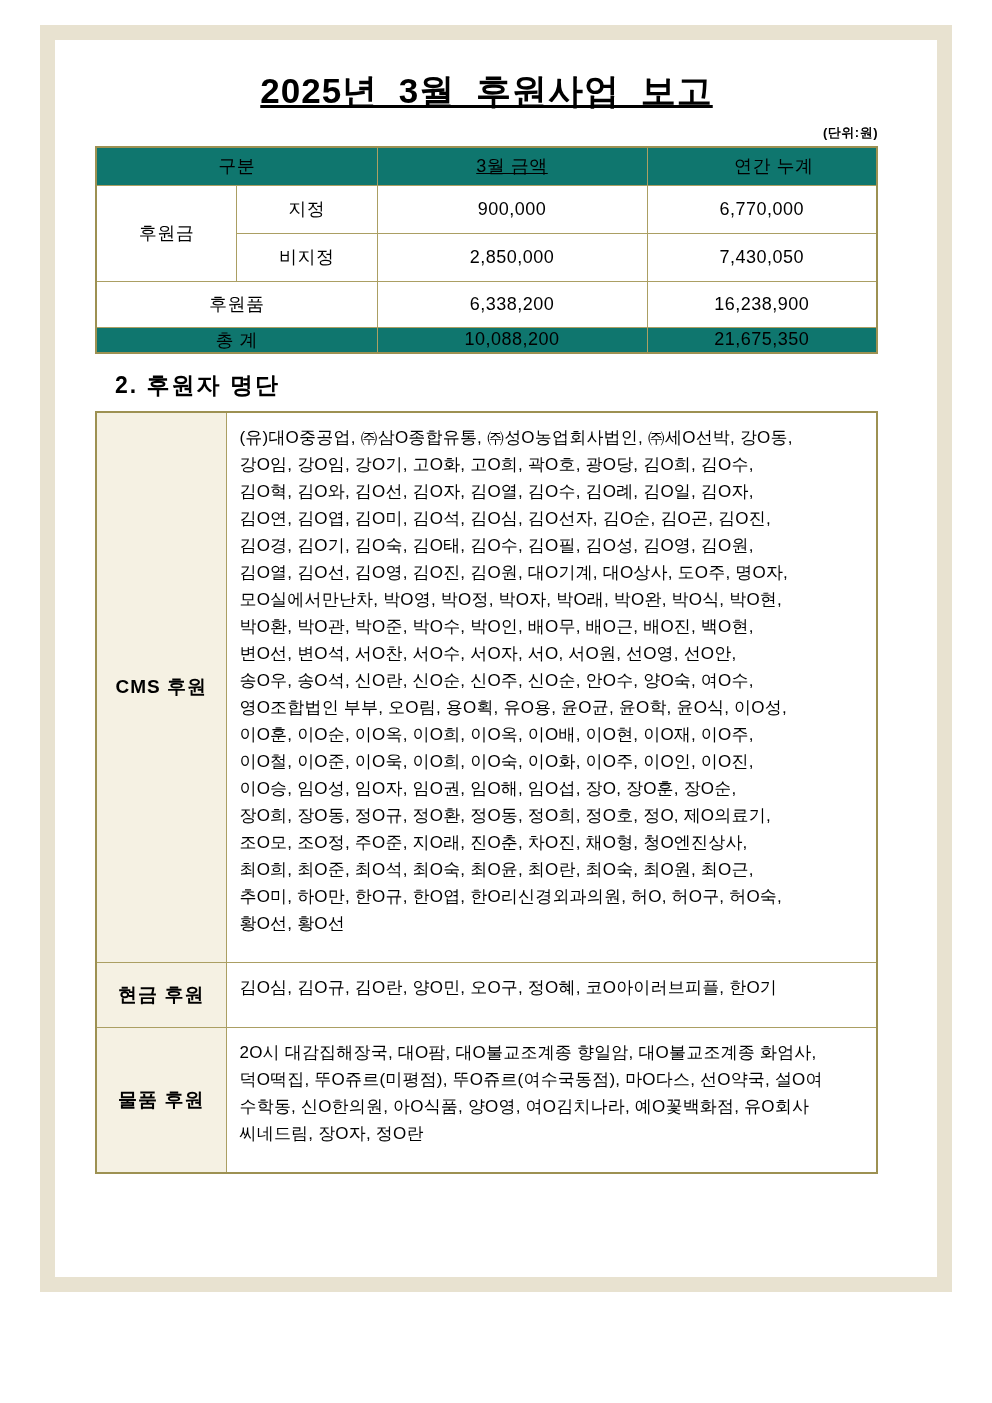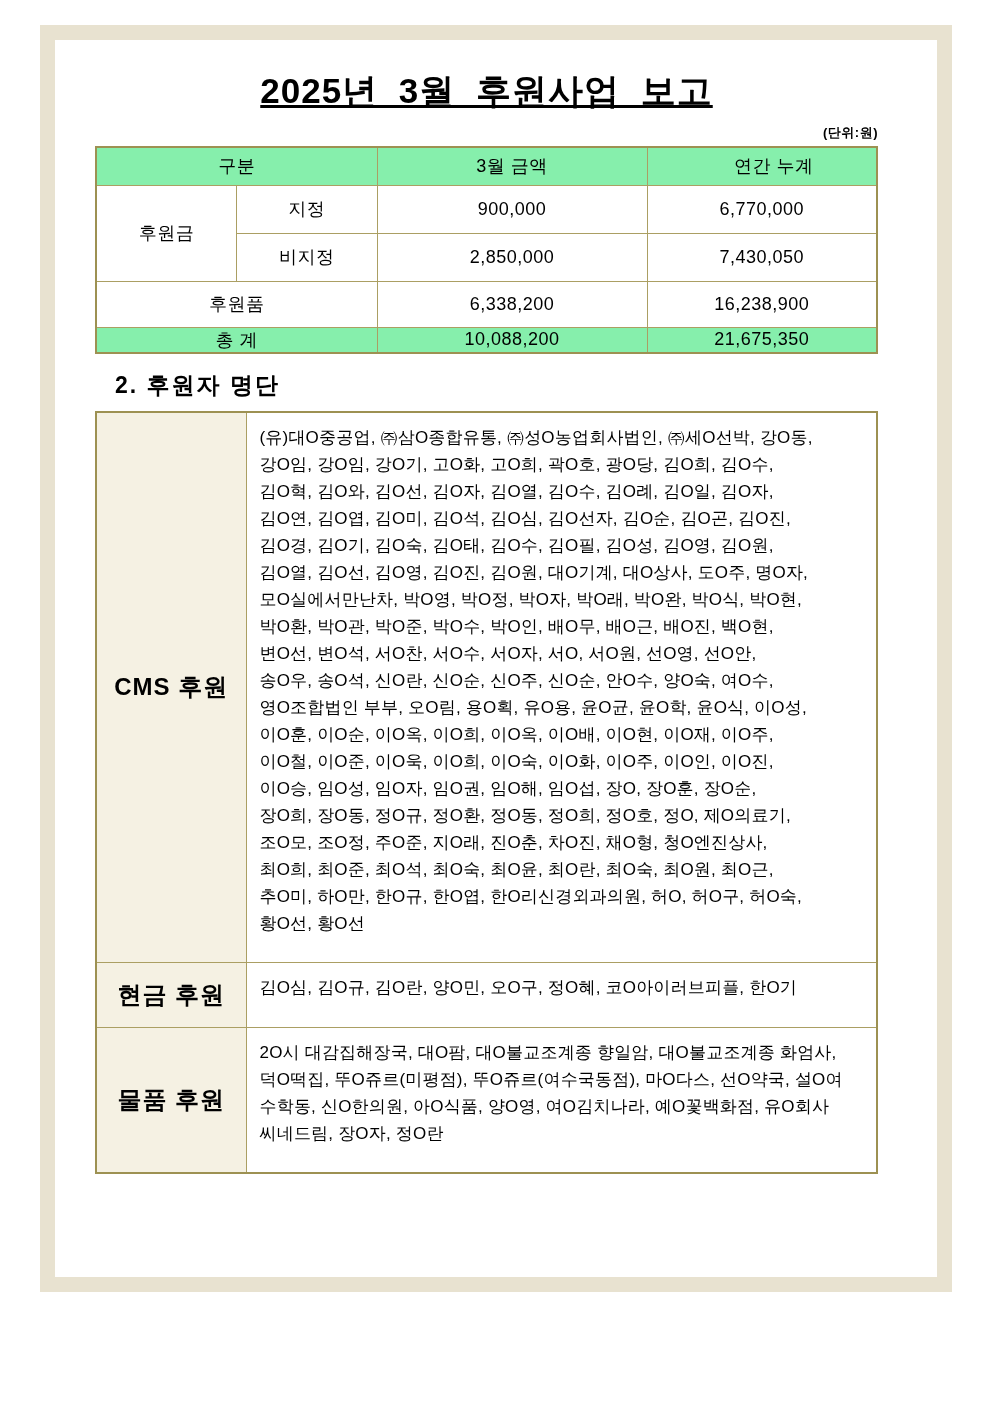--- a/index.html
+++ b/index.html
@@ -57,38 +57,38 @@
   }
   td {
     border: 1px solid #ab9f63;
     text-align: center;
     vertical-align: middle;
     font-size: 18px;
     letter-spacing: 0.5px;
   }
   
   .income-table .hdr td, .income-table .total td, .shade {
-    background: #86efac;
+    background: #0f766e;
   }
   .income-table .hdr td { height: 38px; }
   .income-table .r1 td { height: 48px; }
   .income-table .r2 td { height: 48px; }
   .income-table .r3 td { height: 46px; }
   .income-table .total td { height: 24px; }
   .col-group { width: 133px; }
   .col-sub   { width: 150px; }
-  .col-march { width: 270px; }
+  .col-march { width: 270px; text-decoration: underline; }
   .col-year  { width: 230px; padding-left: 24px; }
   
   .donor-table { margin-top: 10px; }
   .donor-table .label-cell {
-    width: 150px;
+    width: 130px;
     background: #f5f1e3;
     font-weight: bold;
-    font-size: 24px;
+    font-size: 19px;
     letter-spacing: 1px;
   }
   .donor-table .text-cell {
     text-align: left;
     font-size: 17px;
     line-height: 27px;
     padding: 11px 14px 25px 13px;
     letter-spacing: 0.2px;
   }
   .lines { white-space: pre-line; }

